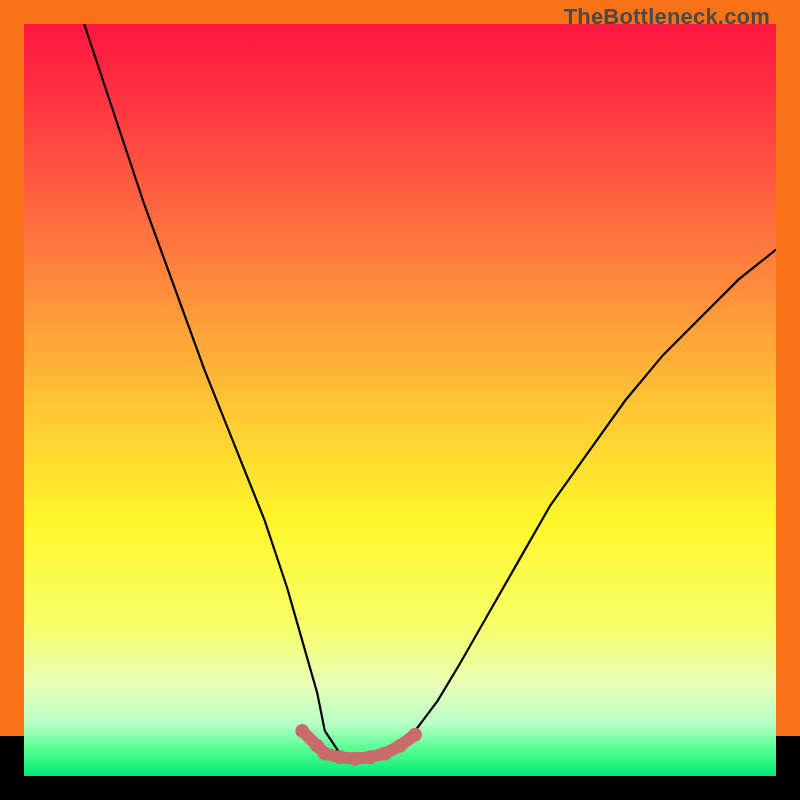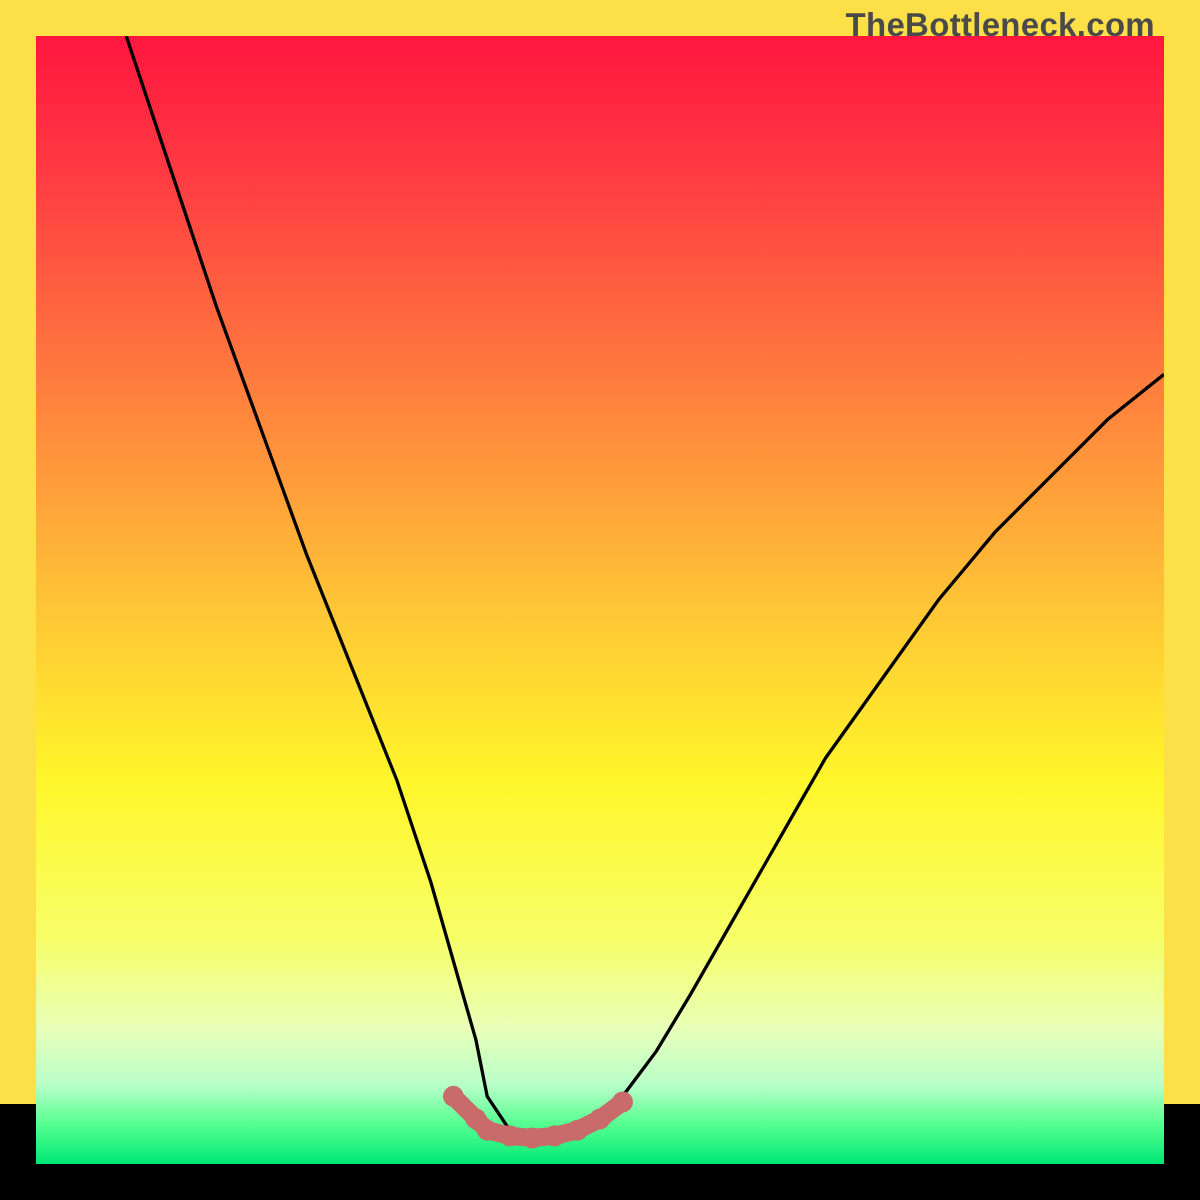--- a/index.html
+++ b/index.html
@@ -9,21 +9,21 @@
     height: 800px;
     background: #000;
     overflow: hidden;
   }
   .frame {
     position: absolute;
     left: 0;
     top: 0;
     width: 800px;
     height: 736px;
-    background: #fde047;
+    background: #f97316;
   }
   .plot {
     position: absolute;
     left: 24px;
     top: 24px;
     width: 752px;
     height: 752px;
   }
   .gradient {
     position: absolute;

